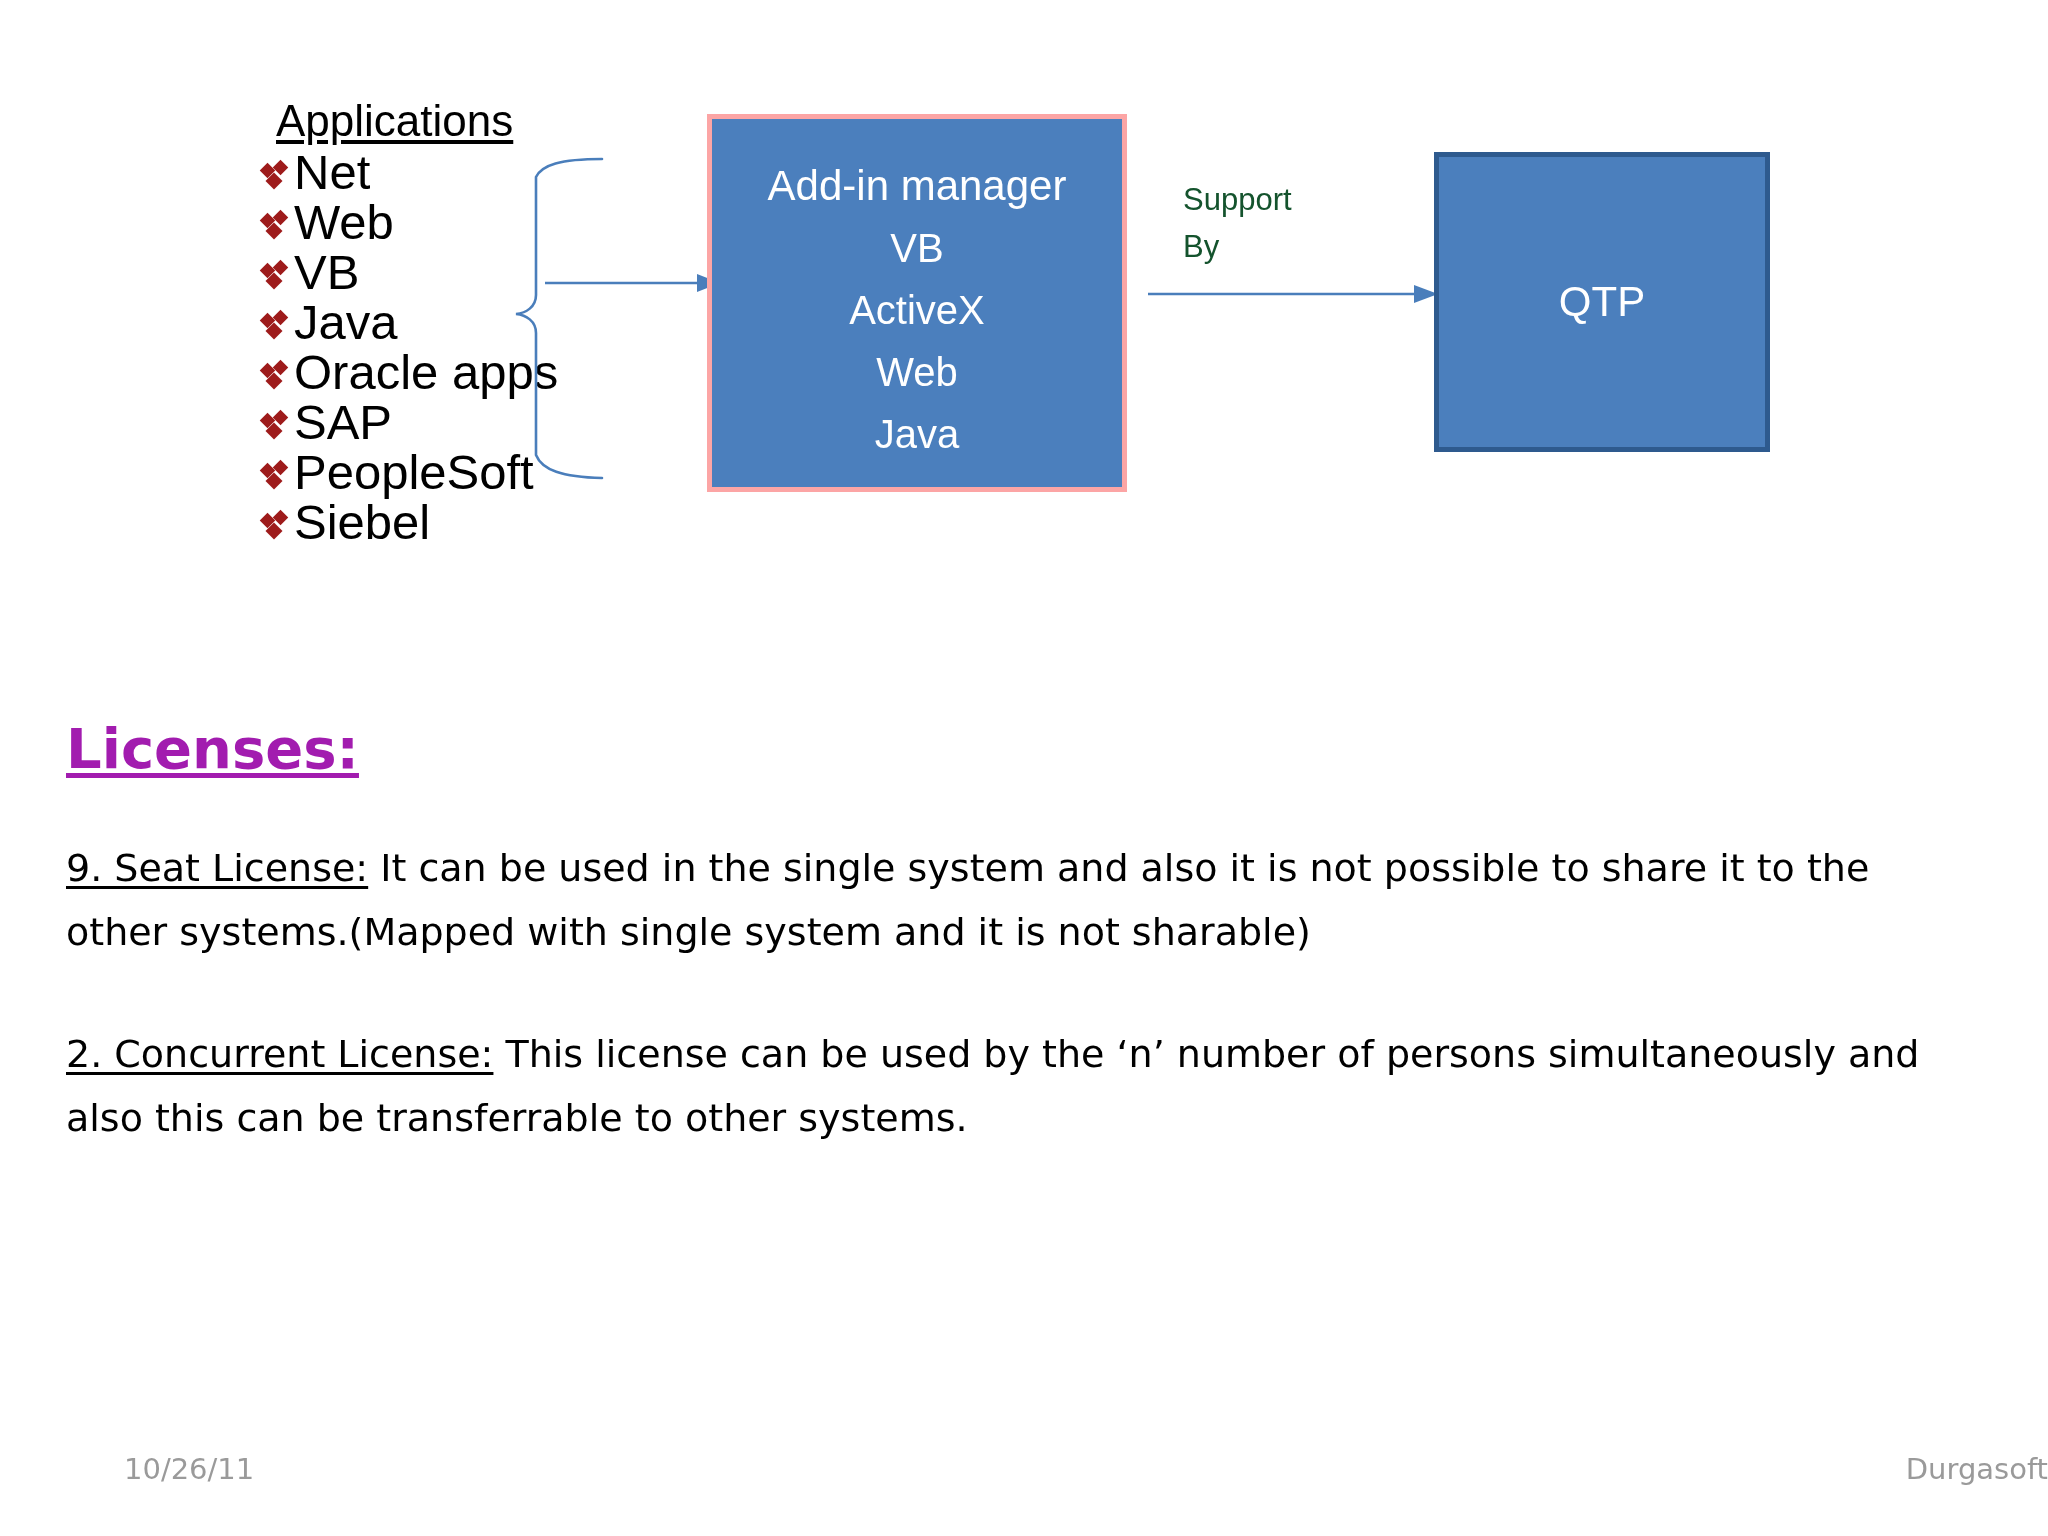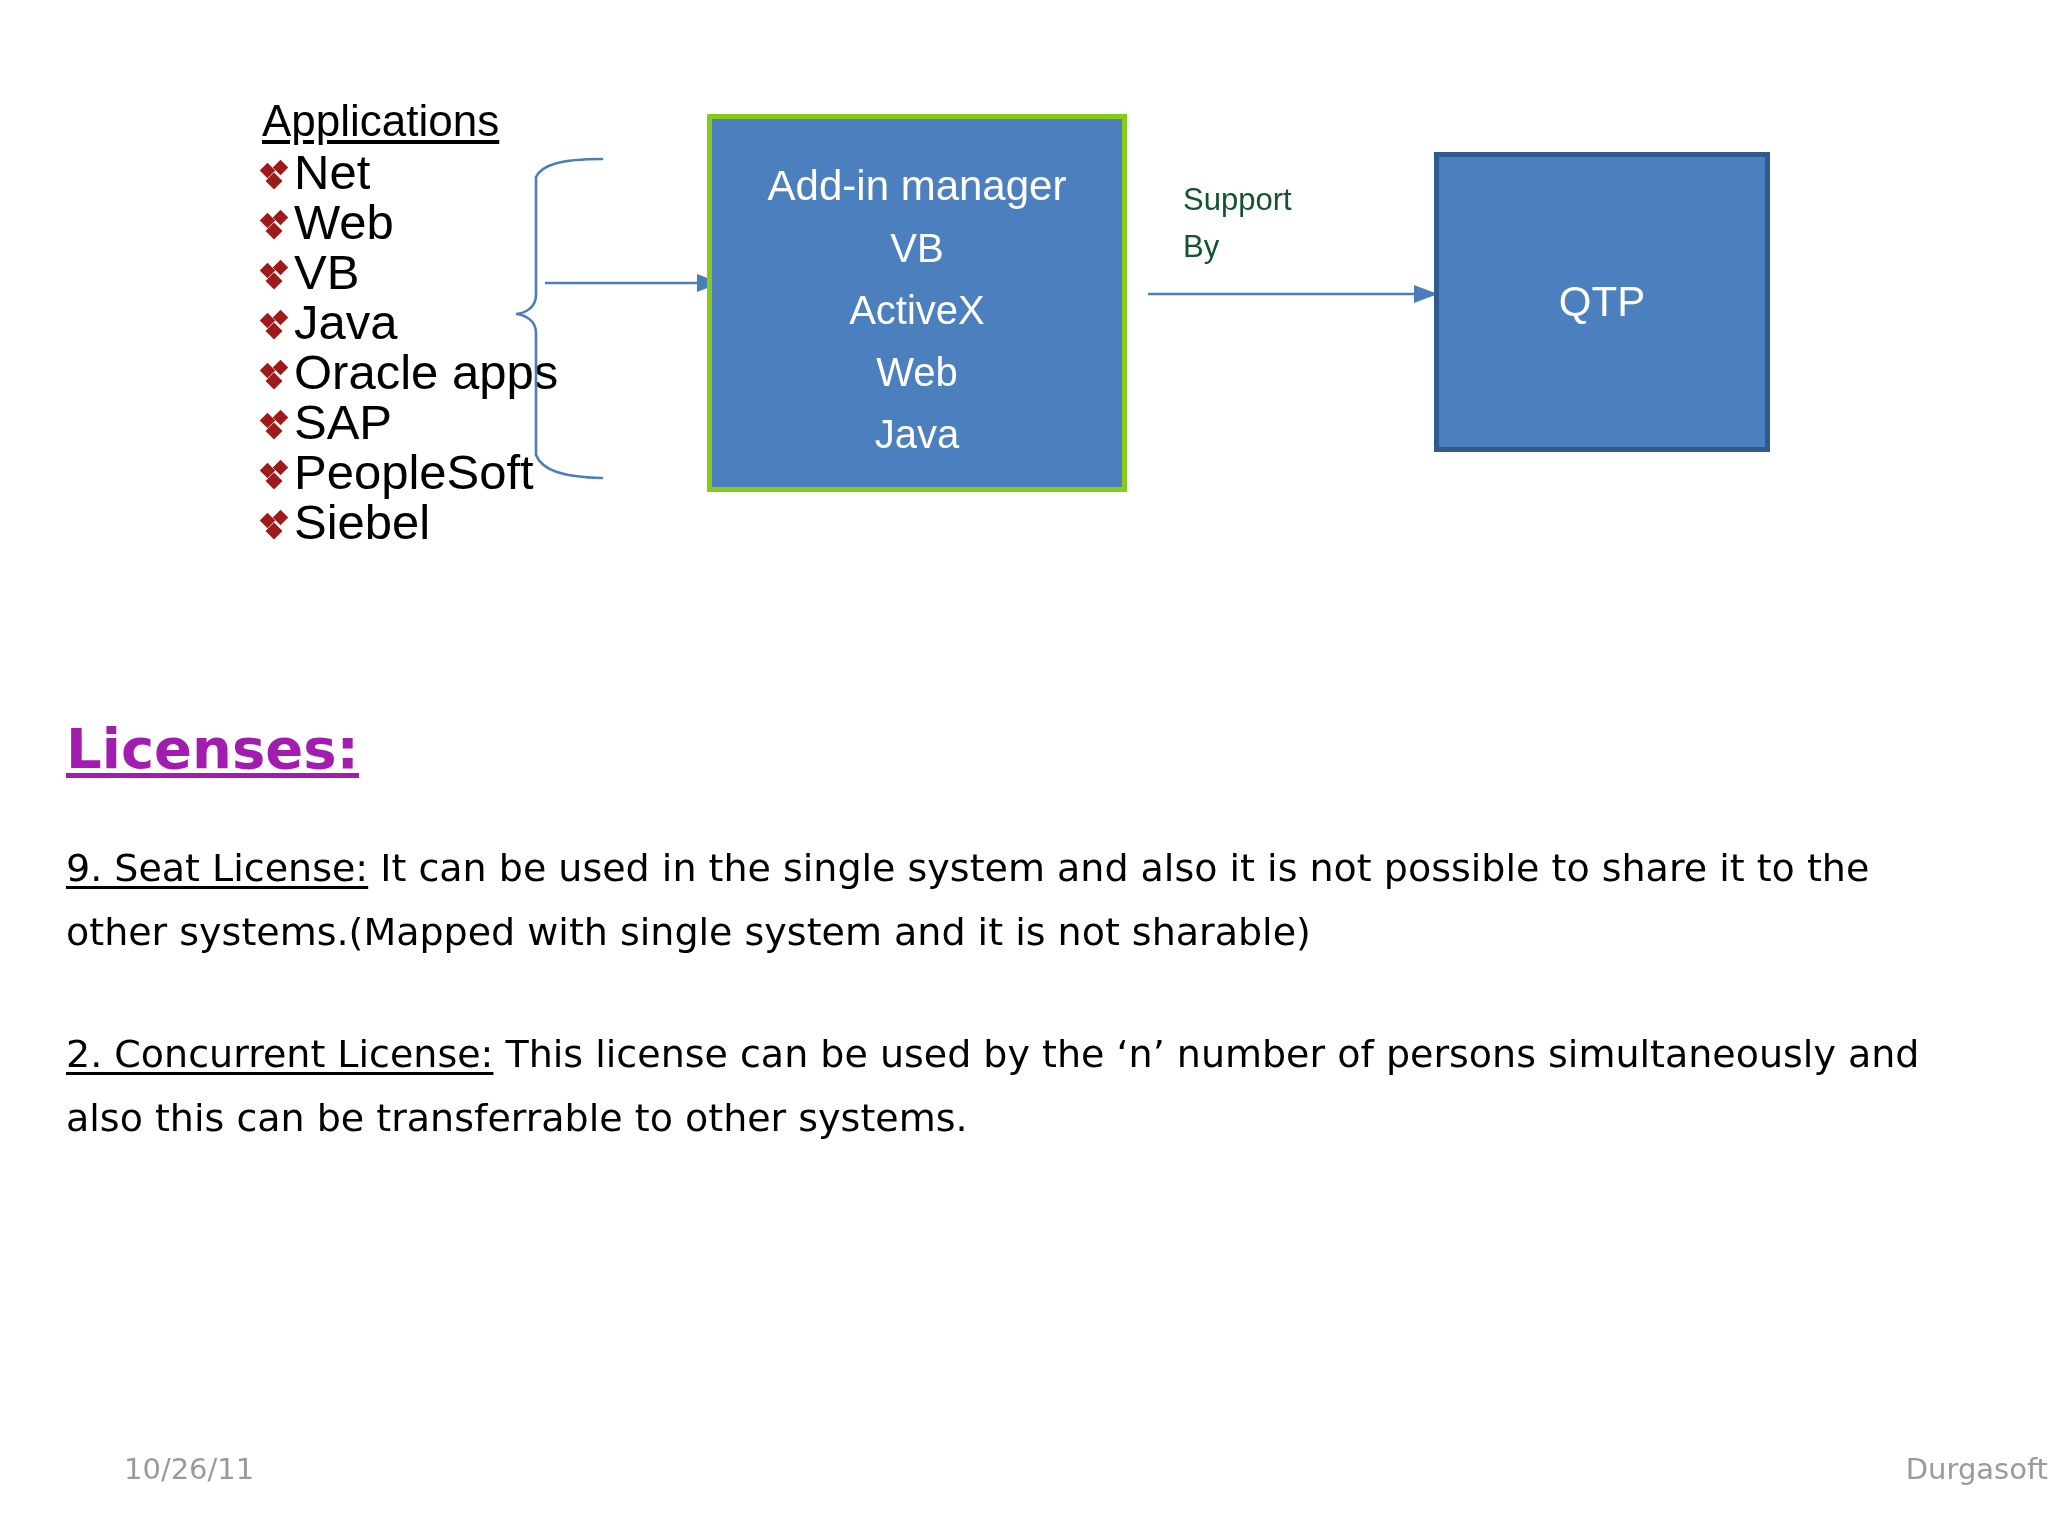--- a/index.html
+++ b/index.html
@@ -29,20 +29,21 @@
     top: 95px;
     width: 520px;
   }
   #applications-title {
     font-family: "Liberation Sans", sans-serif;
     font-size: 44px;
     line-height: 52px;
     color: #000000;
     text-decoration: underline;
     text-underline-offset: 4px;
+    margin-left: 14px;
     white-space: nowrap;
   }
   #applications-list {
     list-style: none;
     margin: 0;
     padding: 0;
   }
   .app-item {
     display: flex;
     align-items: center;
@@ -87,21 +88,21 @@
   }
 
   
   #addin-box {
     position: absolute;
     left: 707px;
     top: 114px;
     width: 420px;
     height: 378px;
     background: #4B7FBD;
-    border: 5px solid #84cc16;
+    border: 5px solid #fca5a5;
     box-sizing: border-box;
     display: flex;
     flex-direction: column;
     align-items: center;
     justify-content: flex-start;
     padding-top: 36px;
   }
   #addin-box .addin-line {
     color: #ffffff;
     font-size: 40px;

